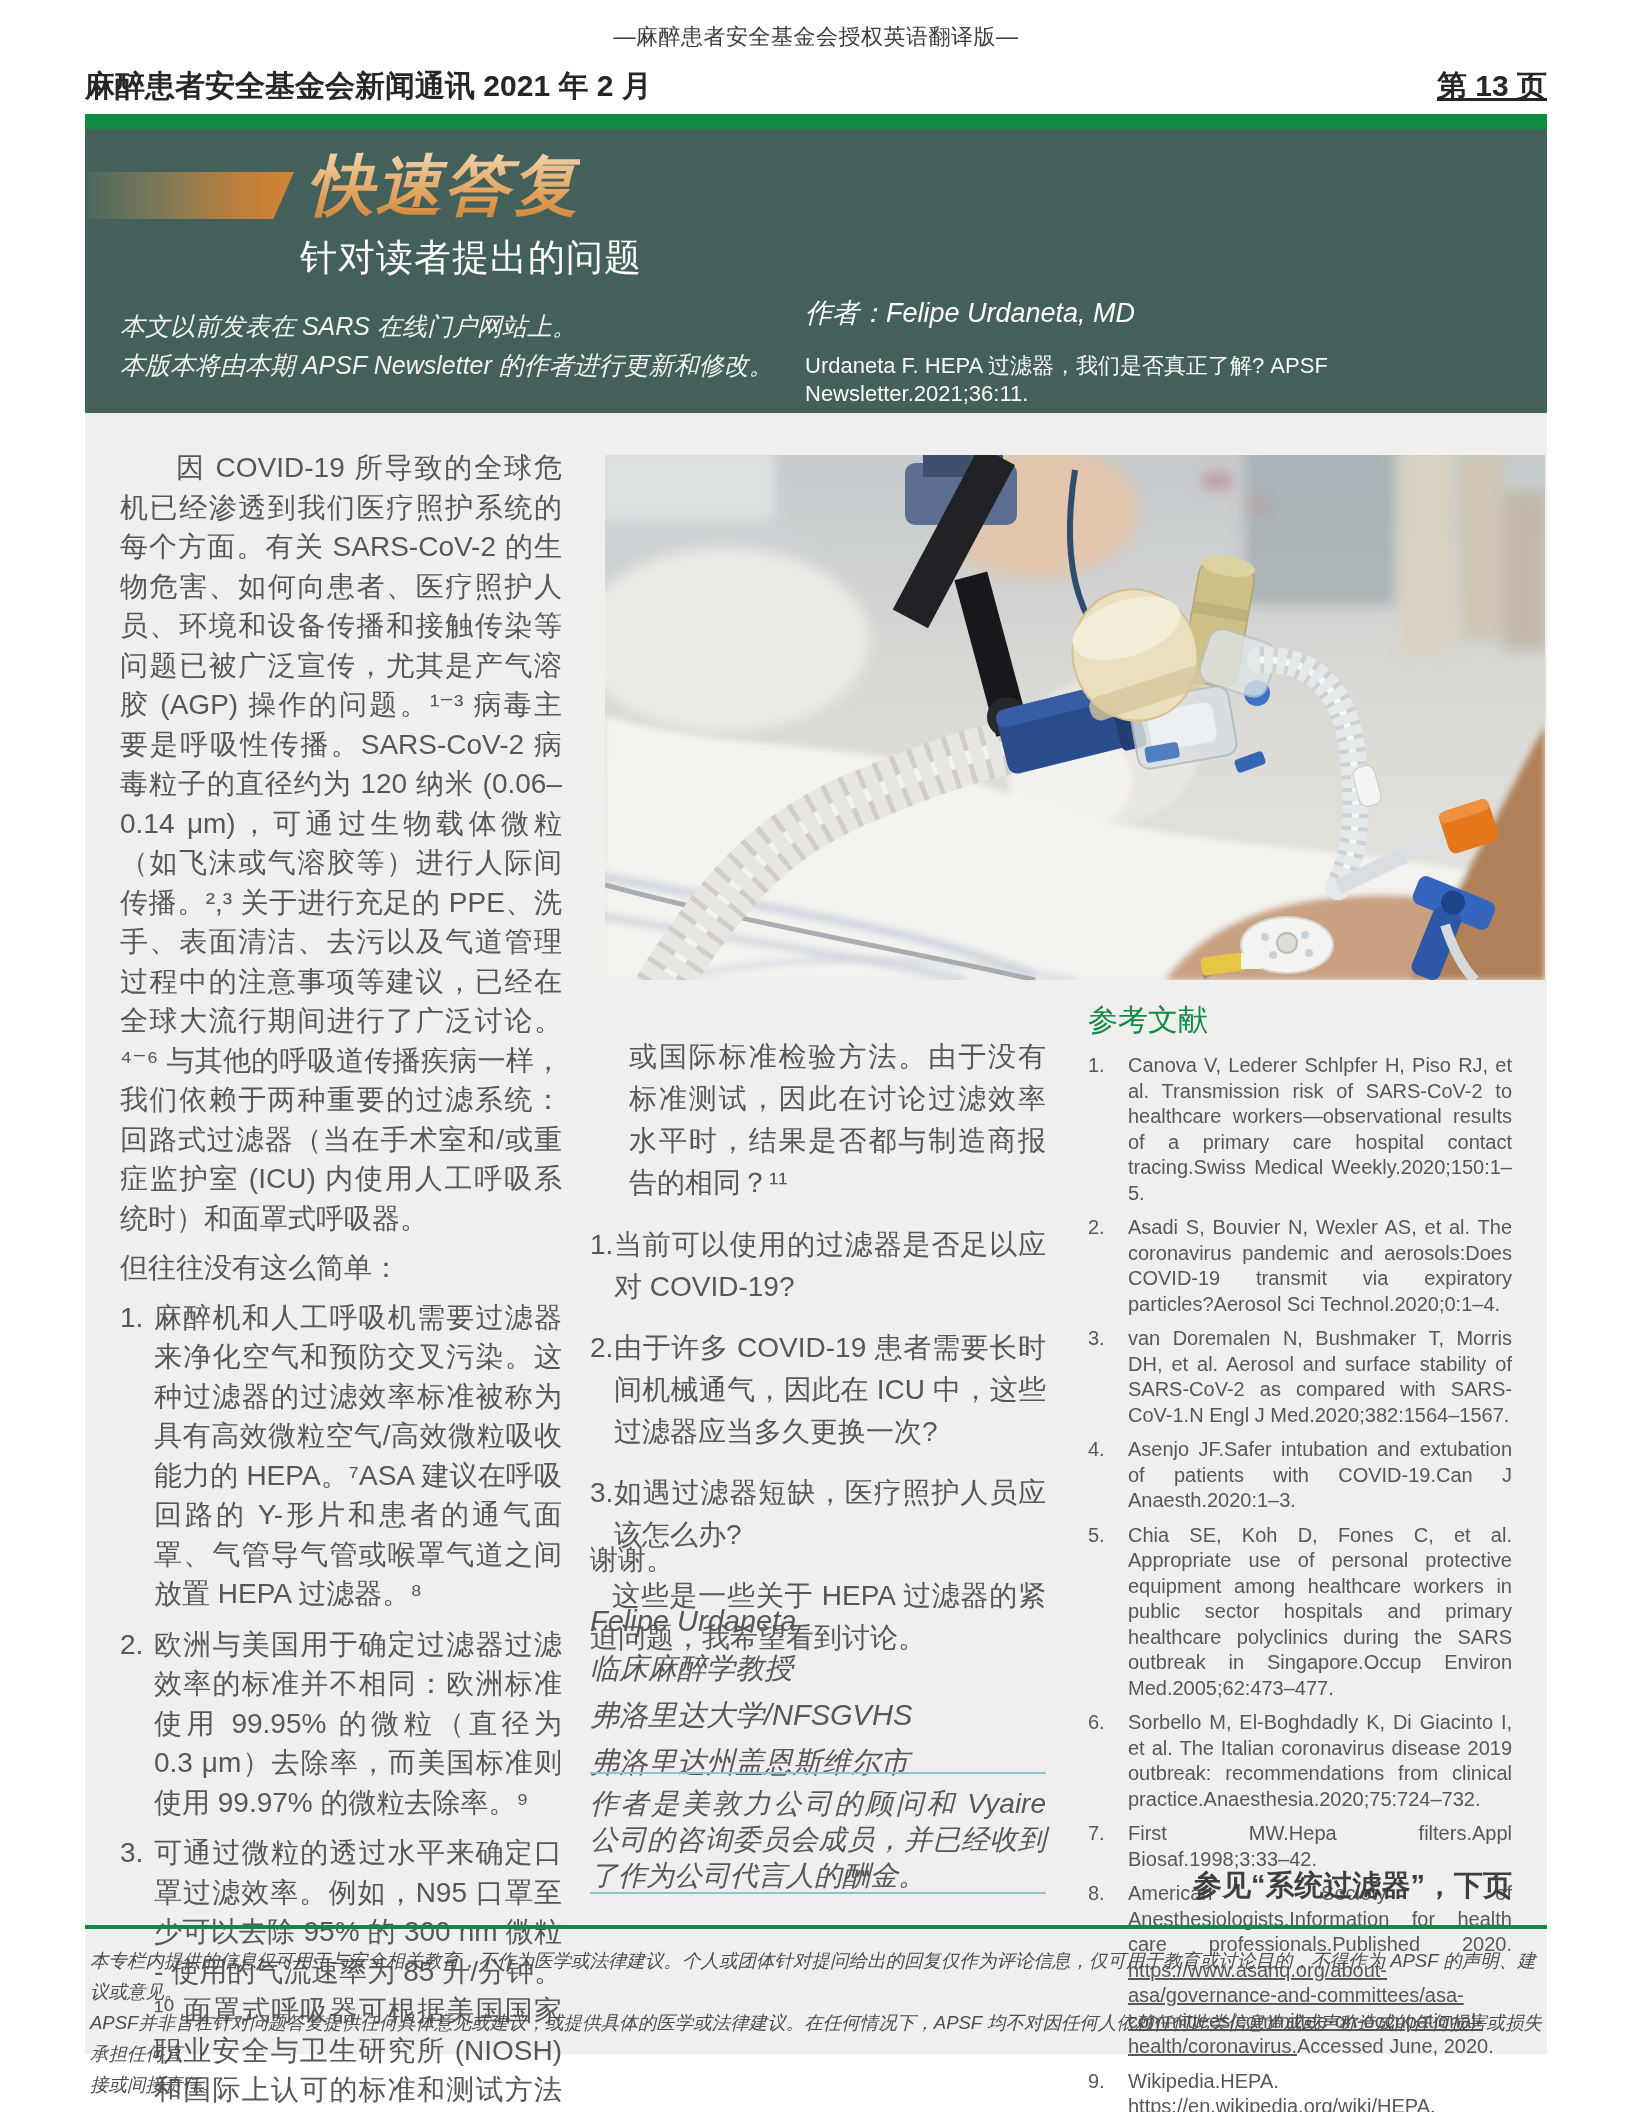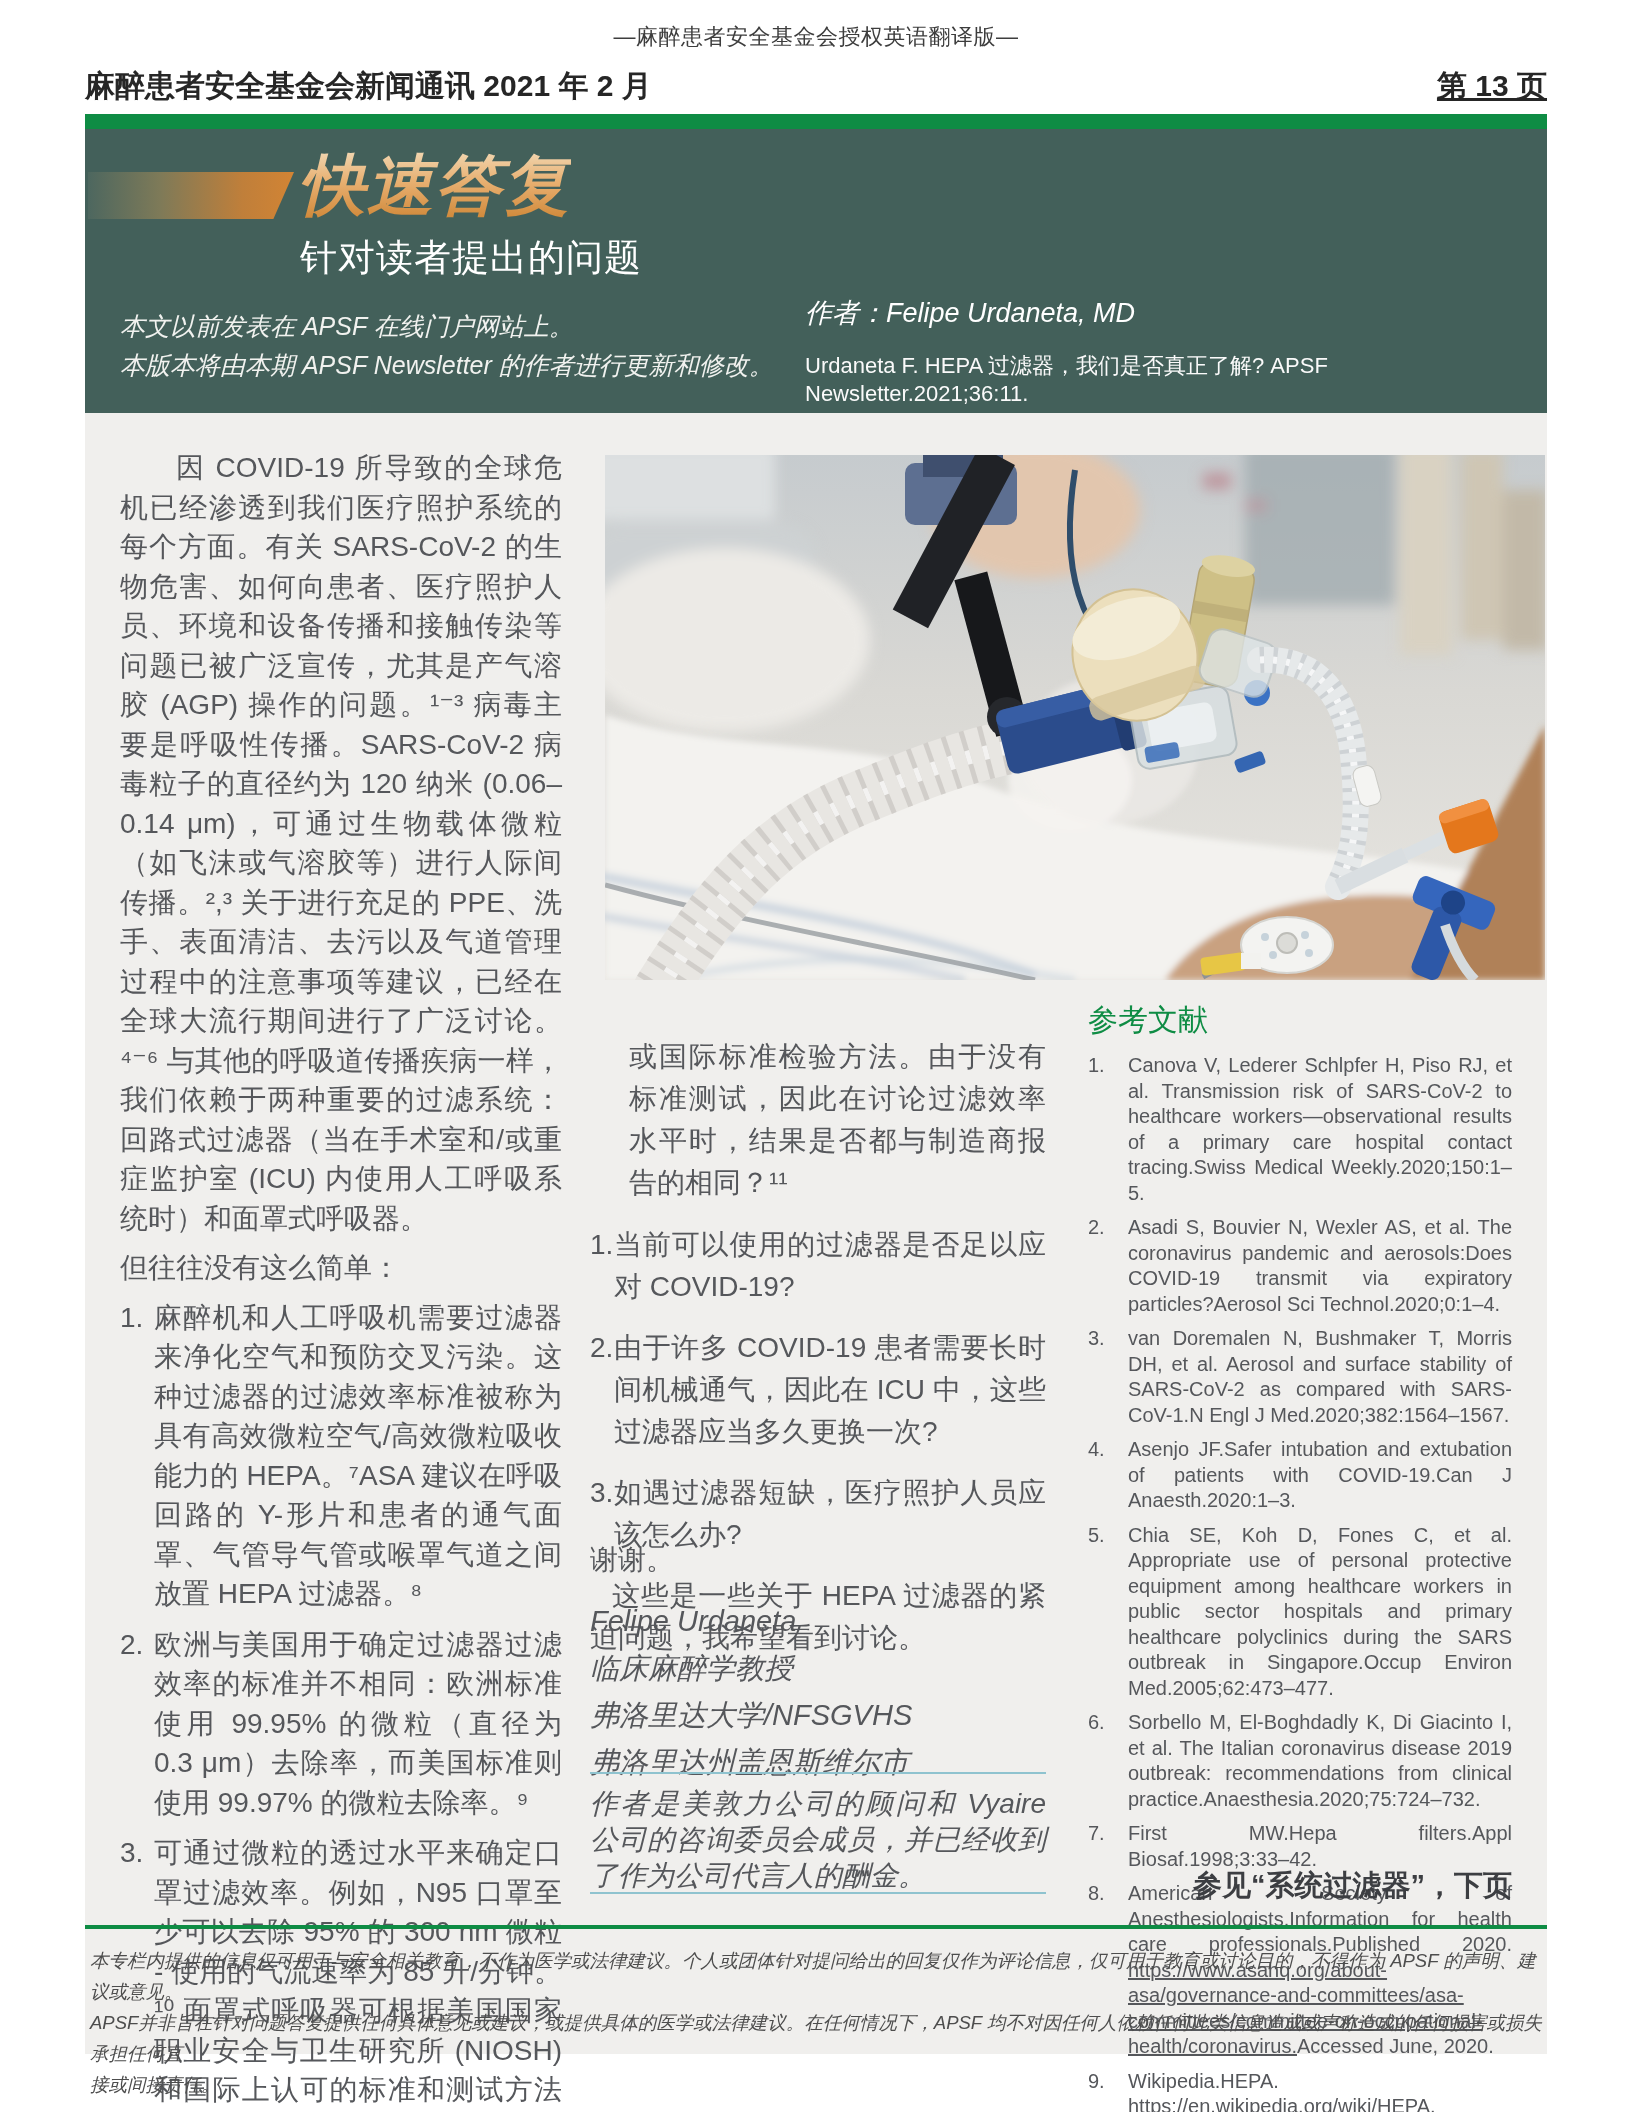--- a/index.html
+++ b/index.html
@@ -13,21 +13,21 @@
     font-size:22px;color:#3d3d3d;letter-spacing:.5px;}
   .masthead{position:absolute;left:85px;top:66px;width:1462px;height:40px;}
   .masthead .mh-left{position:absolute;left:0;top:0;font-size:30px;font-weight:bold;color:#262626;}
   .masthead .mh-right{position:absolute;right:0;top:0;font-size:30px;font-weight:bold;color:#262626;text-decoration:underline;}
   
   .banner-strip{position:absolute;left:85px;top:114px;width:1462px;height:15px;background:#0e8c44;}
   .banner{position:absolute;left:85px;top:129px;width:1462px;height:284px;background:#43605a;}
   .kicker-bar{position:absolute;left:3px;top:43px;width:206px;height:47px;
     background:linear-gradient(90deg,#4d675f 0%,#7e7a58 35%,#c07f3a 75%,#d28434 100%);
     clip-path:polygon(0 0,100% 0,90% 100%,0 100%);}
-  .kicker{position:absolute;left:214px;top:12px;font-size:66px;font-weight:bold;font-style:italic;
+  .kicker{position:absolute;left:223px;top:12px;font-size:66px;font-weight:bold;font-style:italic;
     background:linear-gradient(180deg,#f4e3c6 0%,#e8b071 45%,#c87c28 100%);
     -webkit-background-clip:text;background-clip:text;color:transparent;letter-spacing:2px;}
   .kicker-sub{position:absolute;left:215px;top:104px;font-size:37px;color:#ffffff;letter-spacing:1px;}
   .banner-note{position:absolute;left:35px;top:178px;font-size:25px;line-height:39px;
     font-style:italic;color:#f1f2ef;}
   .banner-title{position:absolute;left:720px;top:16px;font-size:50px;line-height:61px;
     font-weight:bold;color:#ffffff;letter-spacing:1px;}
   .banner-byline{position:absolute;left:720px;top:166px;font-size:27px;font-style:italic;color:#ffffff;}
   .banner-cite{position:absolute;left:720px;top:222px;width:742px;font-size:22px;color:#fafafa;}
   
@@ -81,21 +81,21 @@
     <div class="mh-right">第 13 页</div>
   </div>
 
   <div class="banner-strip"></div>
 
   <div class="banner">
     <div class="kicker-bar"></div>
     <div class="kicker">快速答复</div>
     <div class="kicker-sub">针对读者提出的问题</div>
     <div class="banner-note">
-      <div>本文以前发表在 APSF 在线门户网站上。</div>
+      <div>本文以前发表在 SARS 在线门户网站上。</div>
       <div>本版本将由本期 APSF Newsletter 的作者进行更新和修改。</div>
     </div>
     <div class="banner-byline">作者：Felipe Urdaneta, MD</div>
     <div class="banner-cite">Urdaneta F. HEPA 过滤器，我们是否真正了解? APSF Newsletter.2021;36:11.</div>
   </div>
 
   <div class="body-bg"></div>
 
   <div class="photo">
     <svg viewBox="0 0 940 525" preserveAspectRatio="none">

